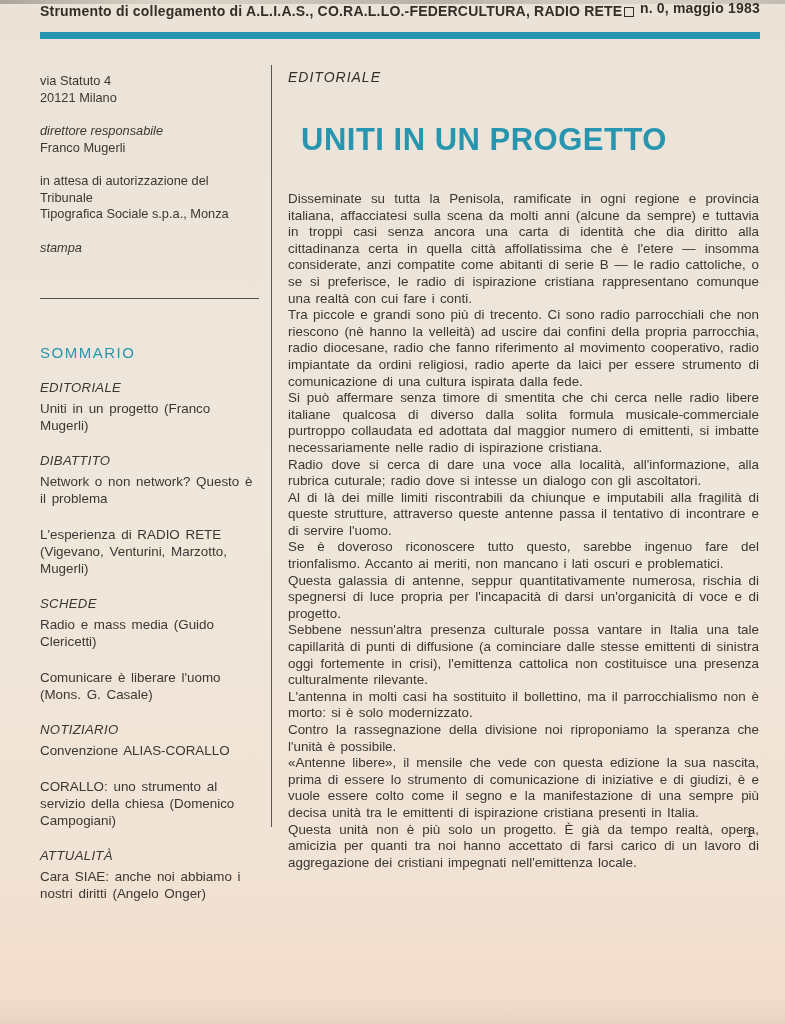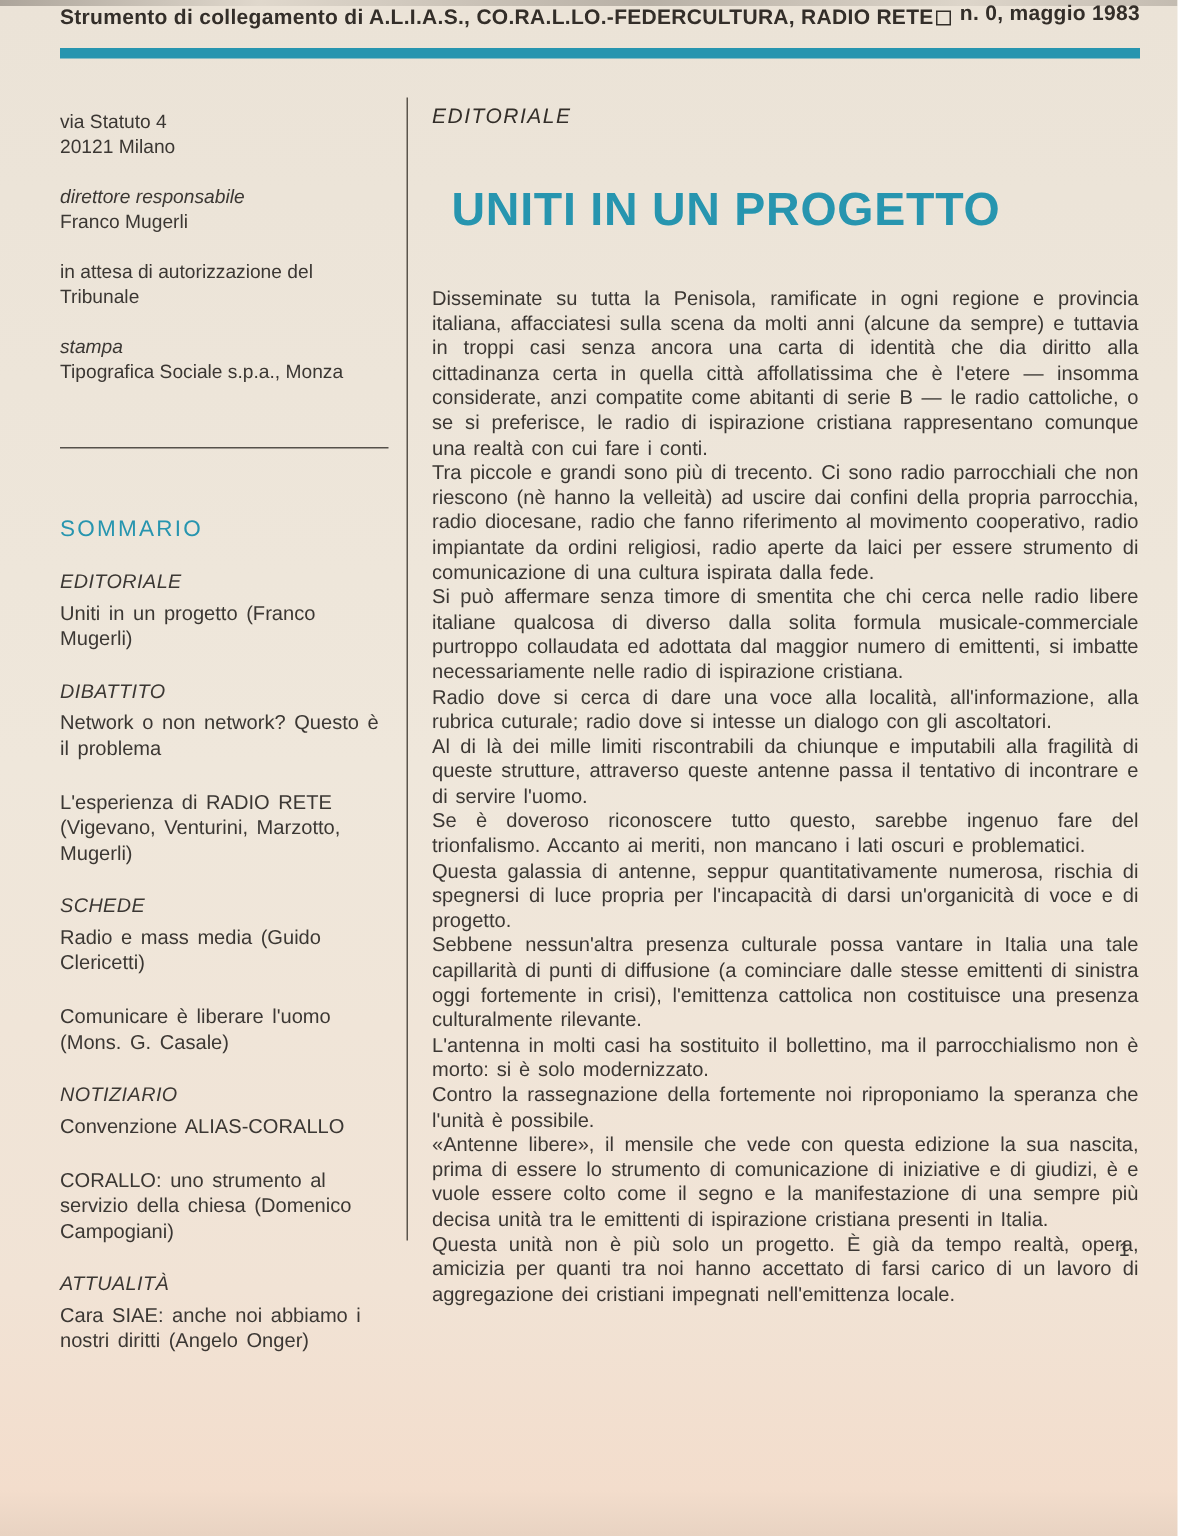--- a/index.html
+++ b/index.html
@@ -104,22 +104,22 @@
 
   <div class="columns">
 
     <aside class="left-col">
       <div class="colophon">
         <p class="c-line">via Statuto 4</p>
         <p class="c-line">20121 Milano</p>
         <p class="c-line italic gap-above">direttore responsabile</p>
         <p class="c-line">Franco Mugerli</p>
         <p class="c-line gap-above">in attesa di autorizzazione del Tribunale</p>
+        <p class="c-line">Tipografica Sociale s.p.a., Monza</p>
         <p class="c-line italic gap-above">stampa</p>
-        <p class="c-line">Tipografica Sociale s.p.a., Monza</p>
       </div>
 
       <hr class="col-rule">
 
       <div class="toc">
         <div class="toc-title">SOMMARIO</div>
         <div>
             <div class="toc-label">EDITORIALE</div>
             <div class="toc-item">Uniti in un progetto (Franco Mugerli)</div>
             <div class="toc-label">DIBATTITO</div>
@@ -143,21 +143,21 @@
       <div class="body">
           <p class="body-par">Disseminate su tutta la Penisola, ramificate in ogni regione e provincia italiana, affacciatesi sulla scena da molti anni (alcune da sempre) e tuttavia in troppi casi senza ancora una carta di identità che dia diritto alla cittadinanza certa in quella città affollatissima che è l'etere — insomma considerate, anzi compatite come abitanti di serie B — le radio cattoliche, o se si preferisce, le radio di ispirazione cristiana rappresentano comunque una realtà con cui fare i conti.</p>
           <p class="body-par">Tra piccole e grandi sono più di trecento. Ci sono radio parrocchiali che non riescono (nè hanno la velleità) ad uscire dai confini della propria parrocchia, radio diocesane, radio che fanno riferimento al movimento cooperativo, radio impiantate da ordini religiosi, radio aperte da laici per essere strumento di comunicazione di una cultura ispirata dalla fede.</p>
           <p class="body-par">Si può affermare senza timore di smentita che chi cerca nelle radio libere italiane qualcosa di diverso dalla solita formula musicale-commerciale purtroppo collaudata ed adottata dal maggior numero di emittenti, si imbatte necessariamente nelle radio di ispirazione cristiana.</p>
           <p class="body-par">Radio dove si cerca di dare una voce alla località, all'informazione, alla rubrica cuturale; radio dove si intesse un dialogo con gli ascoltatori.</p>
           <p class="body-par">Al di là dei mille limiti riscontrabili da chiunque e imputabili alla fragilità di queste strutture, attraverso queste antenne passa il tentativo di incontrare e di servire l'uomo.</p>
           <p class="body-par">Se è doveroso riconoscere tutto questo, sarebbe ingenuo fare del trionfalismo. Accanto ai meriti, non mancano i lati oscuri e problematici.</p>
           <p class="body-par">Questa galassia di antenne, seppur quantitativamente numerosa, rischia di spegnersi di luce propria per l'incapacità di darsi un'organicità di voce e di progetto.</p>
           <p class="body-par">Sebbene nessun'altra presenza culturale possa vantare in Italia una tale capillarità di punti di diffusione (a cominciare dalle stesse emittenti di sinistra oggi fortemente in crisi), l'emittenza cattolica non costituisce una presenza culturalmente rilevante.</p>
           <p class="body-par">L'antenna in molti casi ha sostituito il bollettino, ma il parrocchialismo non è morto: si è solo modernizzato.</p>
-          <p class="body-par">Contro la rassegnazione della fortemente noi riproponiamo la speranza che l'unità è possibile.</p>
+          <p class="body-par">Contro la rassegnazione della divisione noi riproponiamo la speranza che l'unità è possibile.</p>
           <p class="body-par">«Antenne libere», il mensile che vede con questa edizione la sua nascita, prima di essere lo strumento di comunicazione di iniziative e di giudizi, è e vuole essere colto come il segno e la manifestazione di una sempre più decisa unità tra le emittenti di ispirazione cristiana presenti in Italia.</p>
           <p class="body-par">Questa unità non è più solo un progetto. È già da tempo realtà, opera, amicizia per quanti tra noi hanno accettato di farsi carico di un lavoro di aggregazione dei cristiani impegnati nell'emittenza locale.</p>
         </div>
       <div class="folio">1</div>
     </main>
 
   </div>
 </div>
 
 </body></html>

